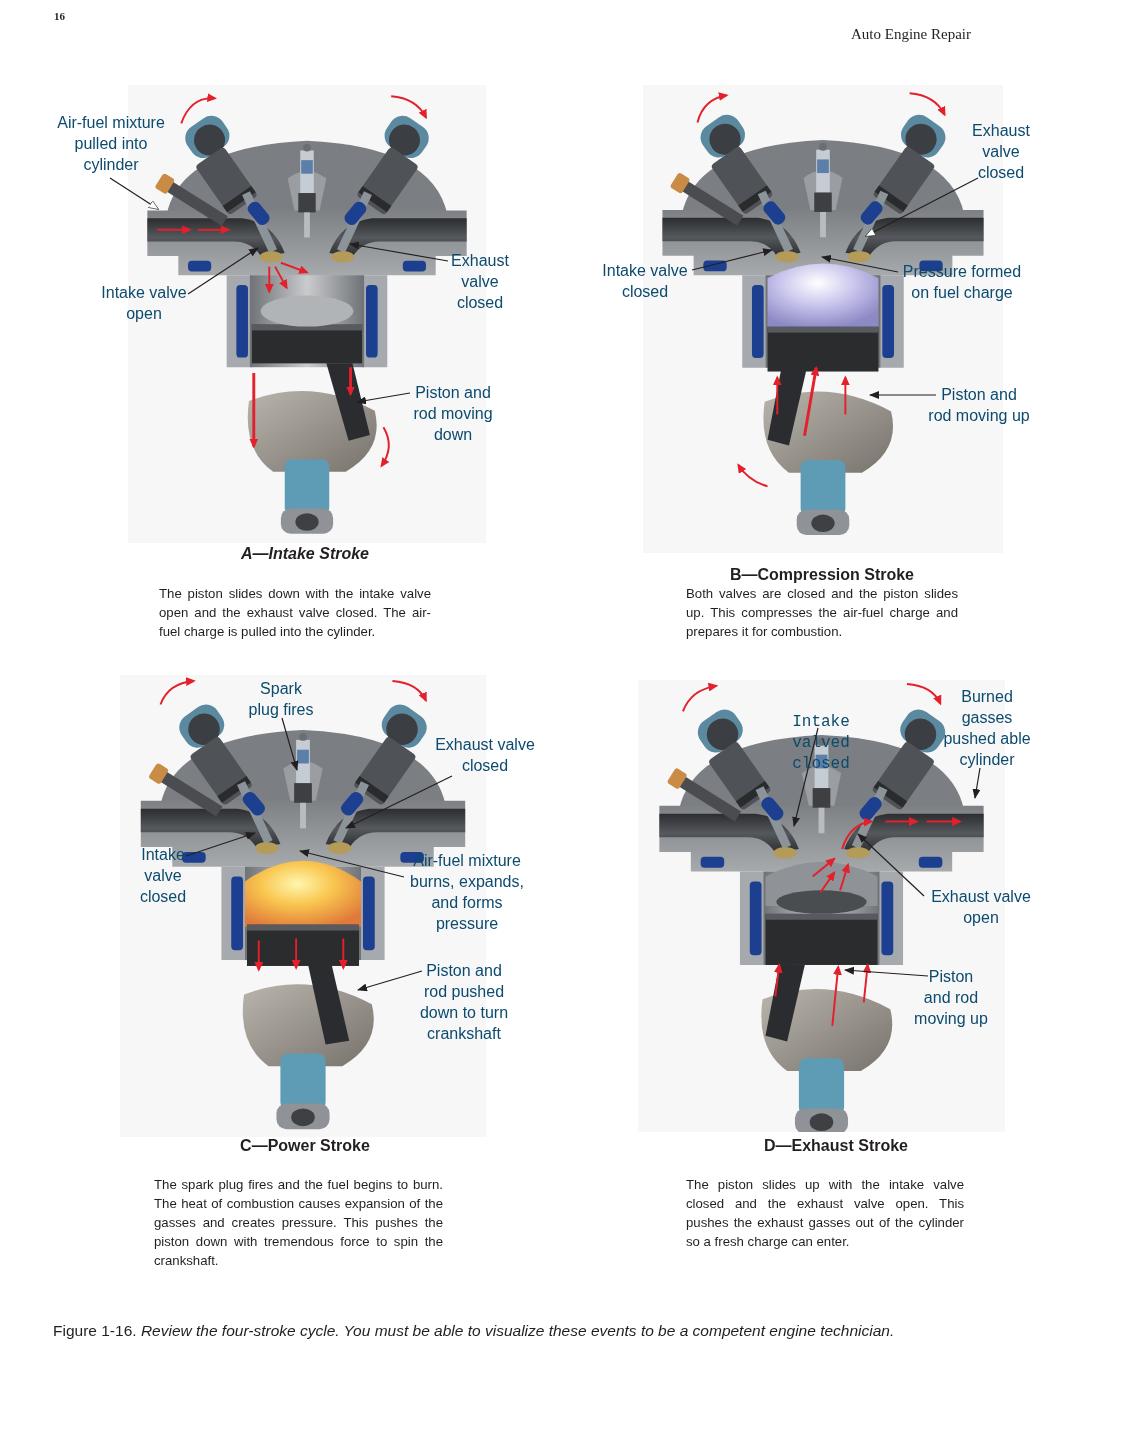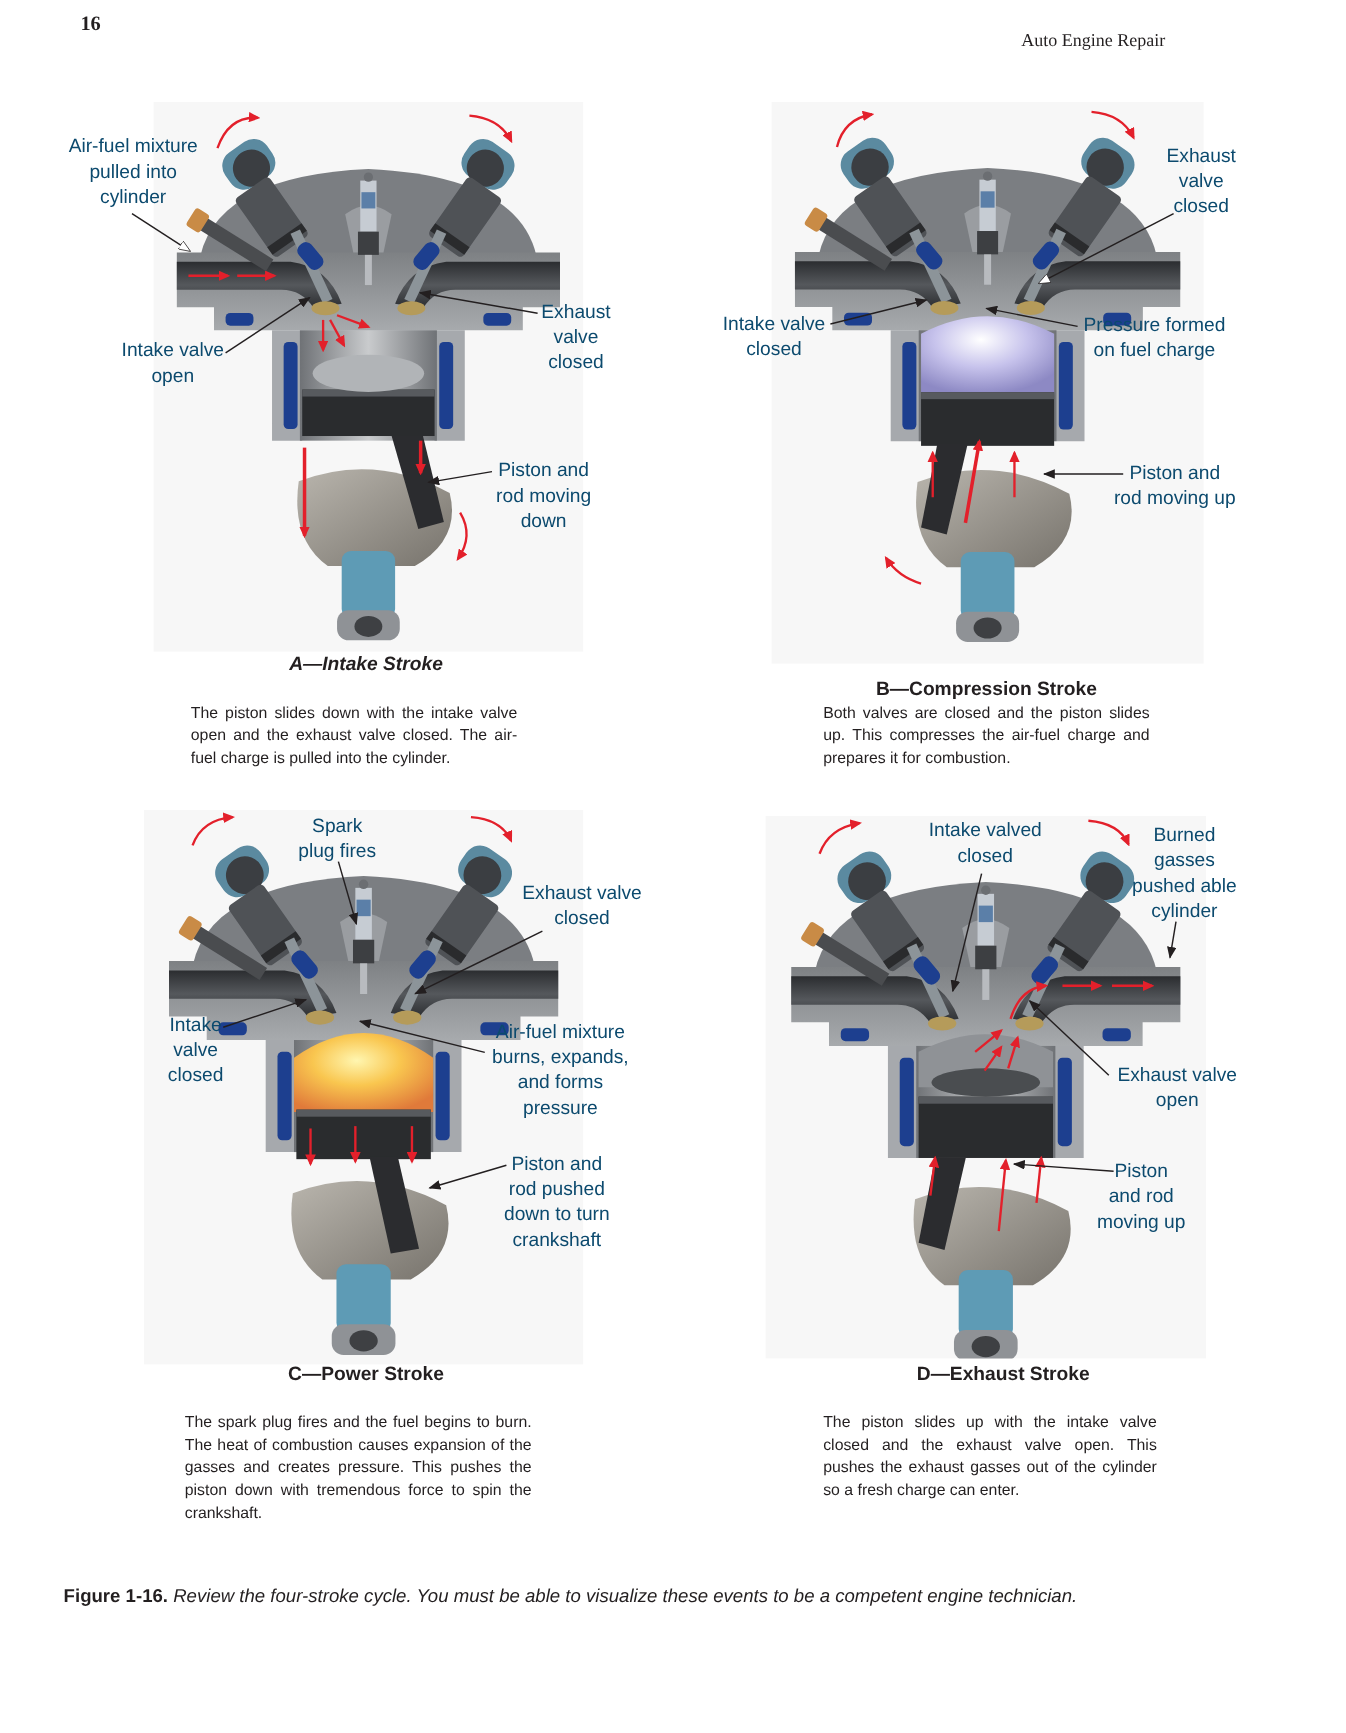--- a/index.html
+++ b/index.html
@@ -1,27 +1,27 @@
 <!DOCTYPE html>
 <html><head>
 <meta charset="utf-8">
 <style>
   html,body{margin:0;padding:0;background:#fff;}
   body{width:1122px;height:1444px;position:relative;overflow:hidden;font-family:"Liberation Sans",sans-serif;color:#231f20;}
-  .page-num{position:absolute;left:67px;top:10px;font-family:"Liberation Serif",serif;font-weight:bold;font-size:17px;}
+  .page-num{position:absolute;left:54px;top:10px;font-family:"Liberation Serif",serif;font-weight:bold;font-size:11px;}
   .running-head{position:absolute;right:151px;top:10px;font-family:"Liberation Serif",serif;font-weight:normal;font-size:15px;margin-top:16px;}
   .panel{position:absolute;}
   .illus{position:absolute;background:#f7f7f7;}
   .illus svg{position:absolute;left:0;top:0;}
   .callout{position:absolute;font-size:16px;line-height:21px;text-align:center;white-space:pre-line;color:#0c4a6e;}
   .panel-title{position:absolute;font-weight:bold;font-size:16px;text-align:center;white-space:nowrap;}
   .panel-desc{position:absolute;font-size:13.2px;line-height:19px;text-align:justify;width:272px;}
   .lead-lines{position:absolute;left:0;top:0;pointer-events:none;}
   .figure-caption{position:absolute;left:53px;top:1322px;font-size:15.5px;white-space:nowrap;}
-  .figure-caption .fig-label{font-weight:bold;margin-top:44px;}
+  .figure-caption .fig-label{font-weight:normal;margin-top:44px;}
   .figure-caption .fig-text{font-style:italic;}
 </style>
 </head>
 <body>
 
 <svg width="0" height="0" style="position:absolute">
   <defs>
     <marker id="arrK" markerWidth="10" markerHeight="8" refX="9" refY="4" orient="auto" markerUnits="userSpaceOnUse">
       <path d="M0,0 L10,4 L0,8 Z" fill="#231f20"></path>
     </marker>
@@ -280,21 +280,21 @@
       <path d="M44,32 Q52,10 78,6" fill="none" stroke="#e3202b" stroke-width="2" marker-end="url(#arrR)"></path>
       <path d="M272,4 Q298,6 306,24" fill="none" stroke="#e3202b" stroke-width="2" marker-end="url(#arrR)"></path>
     </svg>
   </div>
   <svg class="lead-lines" width="1122" height="1444">
     <line x1="818" y1="728" x2="794" y2="826" stroke="#231f20" stroke-width="1.2" marker-end="url(#arrK)"></line>
     <line x1="980" y1="768" x2="975" y2="798" stroke="#231f20" stroke-width="1.2" marker-end="url(#arrK)"></line>
     <line x1="924" y1="896" x2="858" y2="834" stroke="#231f20" stroke-width="1.2" marker-end="url(#arrK)"></line>
     <line x1="928" y1="976" x2="845" y2="970" stroke="#231f20" stroke-width="1.2" marker-end="url(#arrK)"></line>
   </svg>
-  <div class="callout" style="left:764px;top:682px;width:114px;">Intake valved
+  <div class="callout" style="left:764px;top:712px;width:114px;font-family:Liberation Mono, monospace;">Intake valved
 closed</div>
   <div class="callout" style="left:934px;top:686px;width:106px;">Burned
 gasses
 pushed able
 cylinder</div>
   <div class="callout" style="left:922px;top:886px;width:118px;">Exhaust valve
 open</div>
   <div class="callout" style="left:906px;top:966px;width:90px;">Piston
 and rod
 moving up</div>

